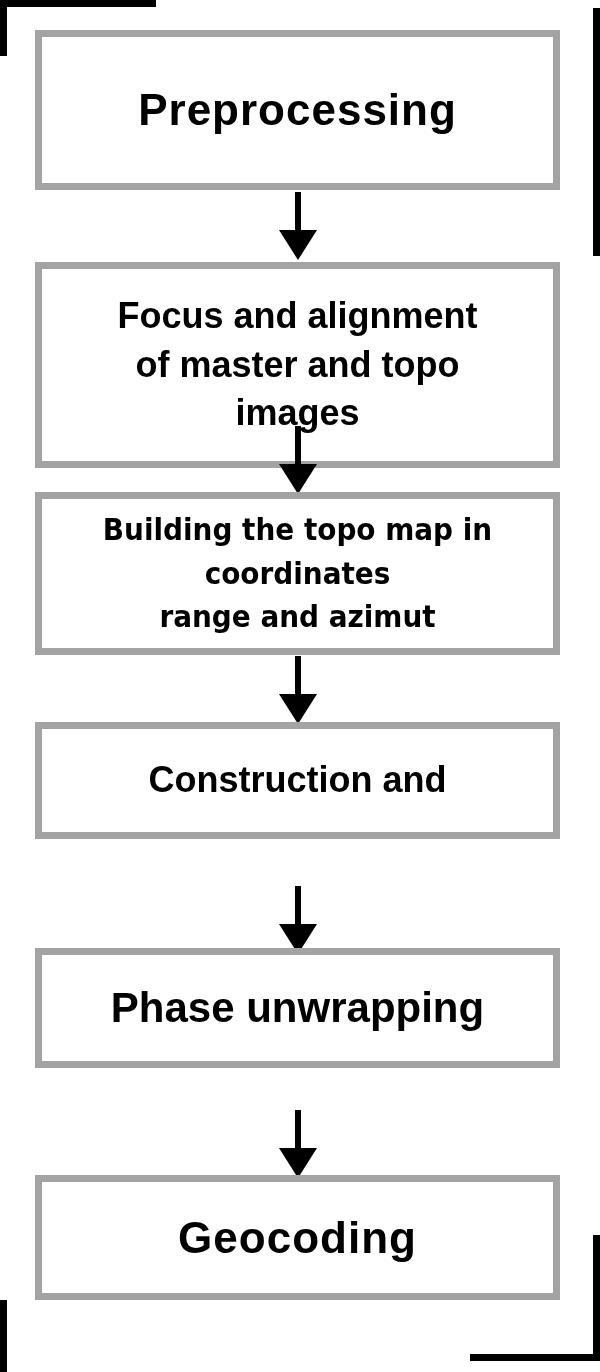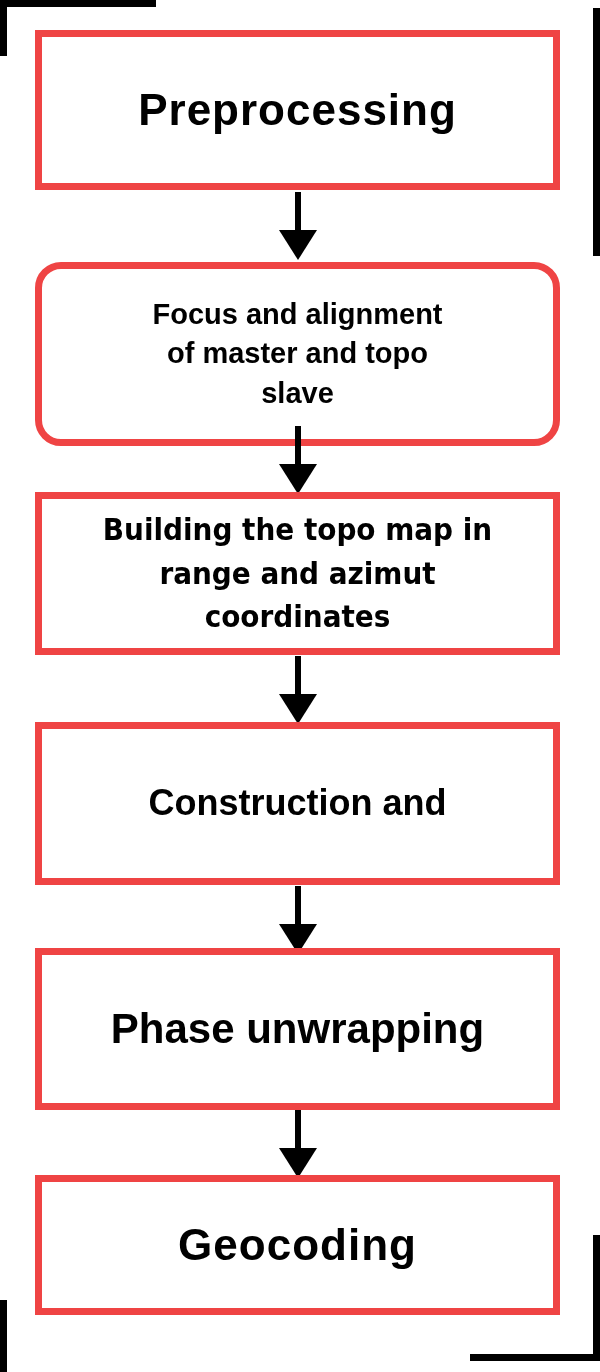--- a/index.html
+++ b/index.html
@@ -13,37 +13,37 @@
     height: 1372px;
     background: #ffffff;
     font-family: "Liberation Sans", sans-serif;
     overflow: hidden;
   }
   .box {
     position: absolute;
     left: 35px;
     width: 525px;
     box-sizing: border-box;
-    border: 7px solid #ef4444;
+    border: 7px solid #a3a3a3;
     background: #ffffff;
     display: flex;
     flex-direction: column;
     align-items: center;
     justify-content: center;
     text-align: center;
     font-weight: bold;
     color: #000000;
   }
   .box .line { width: 100%; }
   #box-1 { top: 30px;   height: 160px; font-size: 44px; letter-spacing: 1px; }
-  #box-2 { top: 262px;  height: 184px; font-size: 29px; line-height: 1.35; border-radius: 26px; }
+  #box-2 { top: 262px;  height: 206px; font-size: 36px; line-height: 1.35; }
   #box-3 { top: 492px;  height: 163px; font-size: 31px; line-height: 1.4; font-family: "DejaVu Sans", sans-serif; font-stretch: condensed; align-items: flex-end; }
-  #box-4 { top: 722px;  height: 163px; font-size: 36px; line-height: 1.35; gap: 28px; }
-  #box-5 { top: 948px;  height: 162px; font-size: 42px; }
-  #box-6 { top: 1175px; height: 140px; font-size: 44px; letter-spacing: 1px; }
+  #box-4 { top: 722px;  height: 117px; font-size: 36px; line-height: 1.35; gap: 28px; }
+  #box-5 { top: 948px;  height: 120px; font-size: 42px; }
+  #box-6 { top: 1175px; height: 125px; font-size: 44px; letter-spacing: 1px; }
 
   .arrow {
     position: absolute;
     left: 279px;
     width: 38px;
     display: flex;
     flex-direction: column;
     align-items: center;
   }
   .arrow .shaft {
@@ -92,32 +92,32 @@
   </div>
 
   <div class="arrow" id="arrow-1">
     <div class="shaft"></div>
     <div class="head"></div>
   </div>
 
   <div class="box" id="box-2">
     <div class="line">Focus and alignment</div>
     <div class="line">of master and topo</div>
-    <div class="line">slave</div>
+    <div class="line">images</div>
   </div>
 
   <div class="arrow" id="arrow-2">
     <div class="shaft"></div>
     <div class="head"></div>
   </div>
 
   <div class="box" id="box-3">
     <div class="line">Building the topo map in</div>
+    <div class="line">coordinates</div>
     <div class="line">range and azimut</div>
-    <div class="line">coordinates</div>
   </div>
 
   <div class="arrow" id="arrow-3">
     <div class="shaft"></div>
     <div class="head"></div>
   </div>
 
   <div class="box" id="box-4">
     <div class="line">Construction and</div>
   </div>

